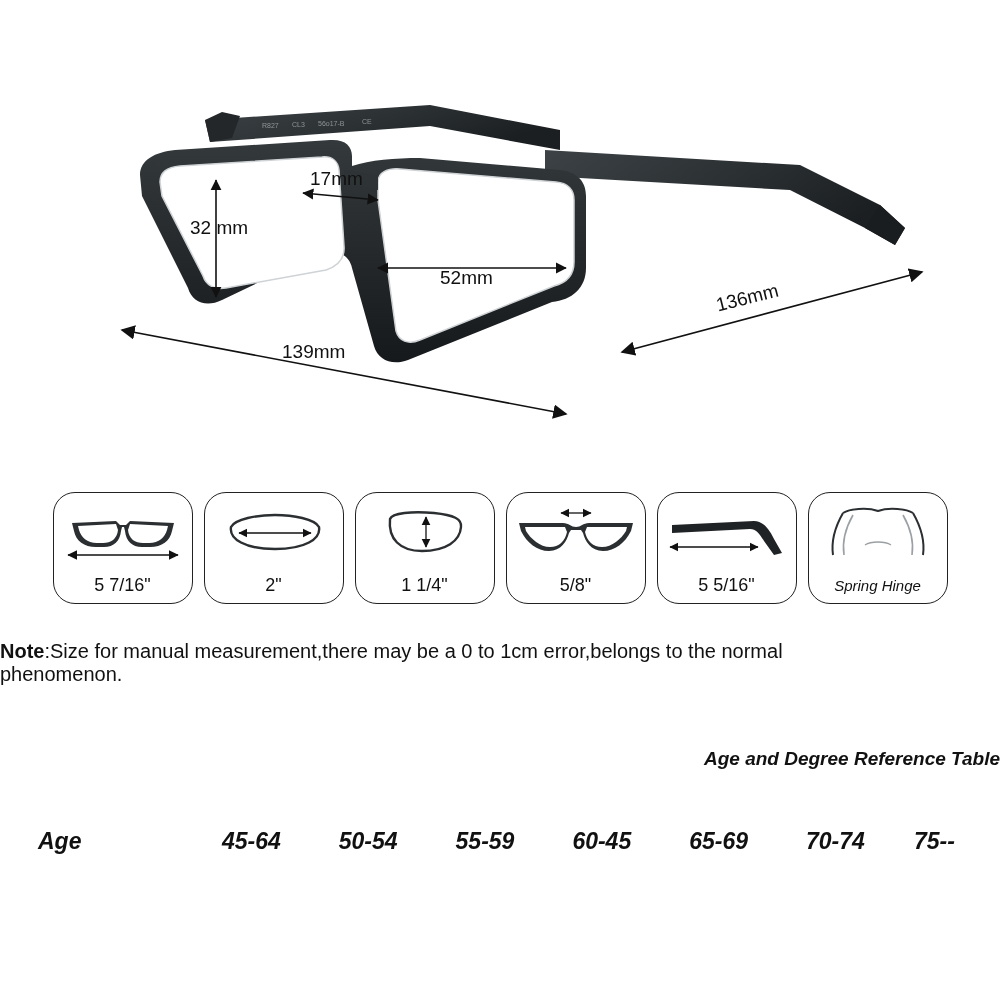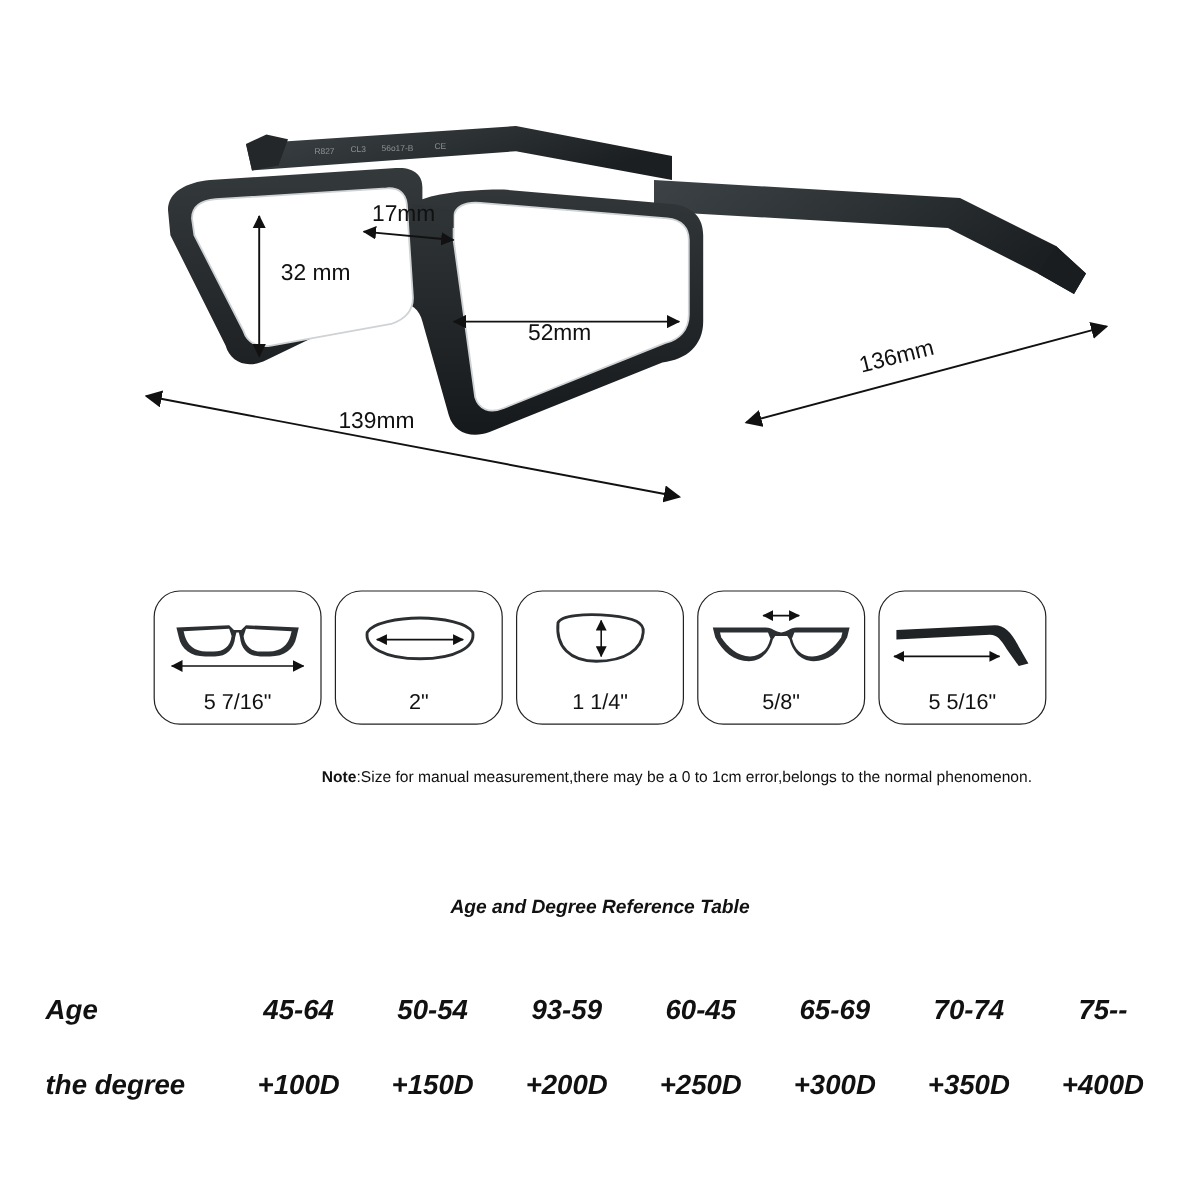--- a/index.html
+++ b/index.html
@@ -30,21 +30,21 @@
     top: 0;
   }
   .dim-label {
     position: absolute;
     font-family: "Liberation Sans", sans-serif;
     font-size: 19px;
     color: #111111;
     white-space: nowrap;
   }
   #dim-17 { left: 310px; top: 168px; }
-  #dim-32 { left: 190px; top: 217px; margin-left: 44px; }
+  #dim-32 { left: 190px; top: 217px; }
   #dim-52 { left: 428px; top: 267px; margin-left: 12px; }
   #dim-136 { left: 714px; top: 295px; transform: rotate(-14deg); transform-origin: left top; }
   #dim-139 { left: 282px; top: 341px; }
 
   
   #icon-row {
     position: absolute;
     left: 0;
     top: 492px;
     width: 1000px;
@@ -83,34 +83,34 @@
     font-style: italic;
     bottom: 9px;
   }
 
   
   #note-line {
     position: absolute;
     left: 0;
     top: 640px;
     width: 860px;
-    text-align: right;
-    font-size: 13px;
+    text-align: left;
+    font-size: 20px;
     color: #111111;
   }
   #note-line b { font-weight: bold; }
 
   
   #table-title {
     position: absolute;
     left: 0;
     top: 748px;
     width: 1000px;
-    text-align: center;
-    font-size: 16px;
+    text-align: right;
+    font-size: 19px;
     font-weight: bold;
     font-style: italic;
     color: #111111;
   }
   #ref-table {
     position: absolute;
     left: 30px;
     top: 810px;
     width: 945px;
     border-collapse: collapse;
@@ -289,44 +289,45 @@
 
   <div class="icon-card">
     <svg class="icon-art" viewBox="0 0 138 68">
       <path d="M14,28 L96,24 C104,24 110,30 116,42 L124,56 L116,58 L106,44
                C101,36 98,32 92,32 L14,36 Z" fill="#1f2325"></path>
       <line x1="12" y1="50" x2="100" y2="50" stroke="#111" stroke-width="1.3" marker-start="url(#arrTailS)" marker-end="url(#arrHeadS)"></line>
     </svg>
     <div class="icon-caption">5 5/16"</div>
   </div>
 
+  <div class="icon-card">
+    <svg class="icon-art" viewBox="0 0 138 68">
+      <path d="M34,16 C40,12 58,10 69,14 C80,10 98,12 104,16" fill="none" stroke="#2b2f31" stroke-width="2"></path>
+      <path d="M34,16 C26,30 22,44 24,58" fill="none" stroke="#2b2f31" stroke-width="2"></path>
+      <path d="M104,16 C112,30 116,44 114,58" fill="none" stroke="#2b2f31" stroke-width="2"></path>
+      <path d="M44,18 C36,32 33,45 35,58" fill="none" stroke="#9aa0a4" stroke-width="1.6"></path>
+      <path d="M94,18 C102,32 105,45 103,58" fill="none" stroke="#9aa0a4" stroke-width="1.6"></path>
+      <path d="M56,48 C62,44 76,44 82,48" fill="none" stroke="#9aa0a4" stroke-width="1.4"></path>
+    </svg>
+    <div class="icon-caption small">Spring Hinge</div>
+  </div>
 </div>
 
 <div id="note-line">
   <b>Note</b><span>:Size for manual measurement,there may be a 0 to 1cm error,belongs to the normal phenomenon.</span>
 </div>
 
 <div id="table-title">Age and Degree Reference Table</div>
 
 <table id="ref-table">
   <tbody>
       <tr>
     <td class="row-head">Age</td>
     <td>45-64</td>
     <td>50-54</td>
-    <td>93-59</td>
+    <td>55-59</td>
     <td>60-45</td>
     <td>65-69</td>
     <td>70-74</td>
     <td>75--</td>
   </tr>
-  <tr>
-    <td class="row-head">the degree</td>
-    <td>+100D</td>
-    <td>+150D</td>
-    <td>+200D</td>
-    <td>+250D</td>
-    <td>+300D</td>
-    <td>+350D</td>
-    <td>+400D</td>
-  </tr>
 </tbody>
   </table>
 
 </body></html>

